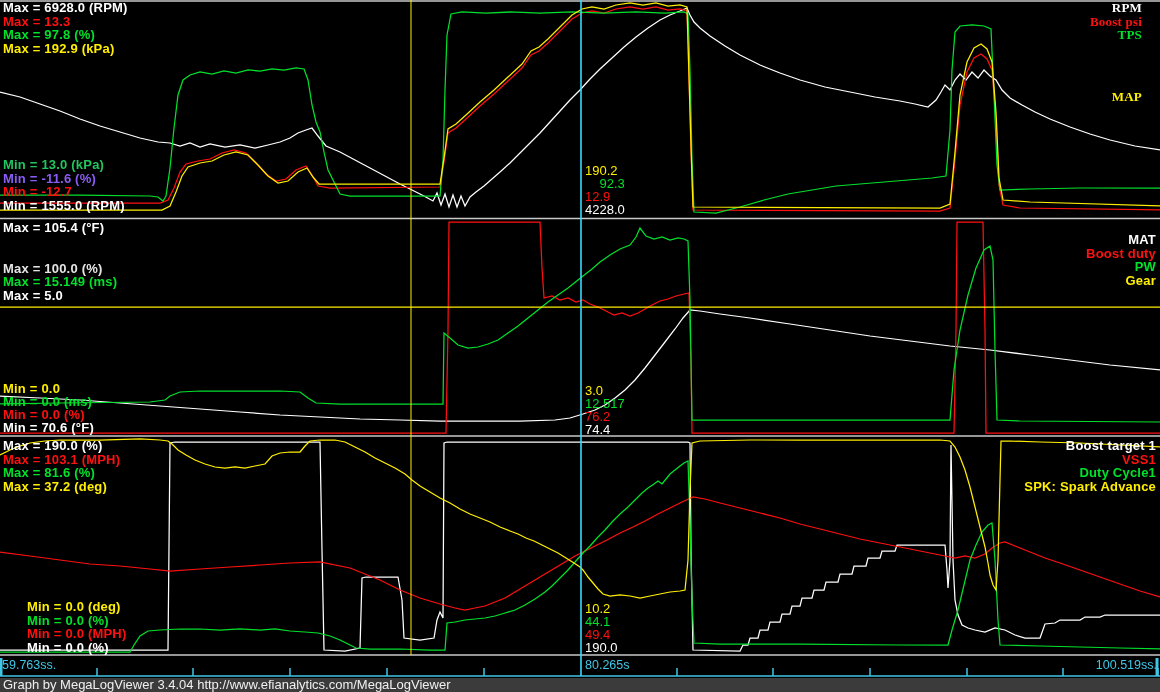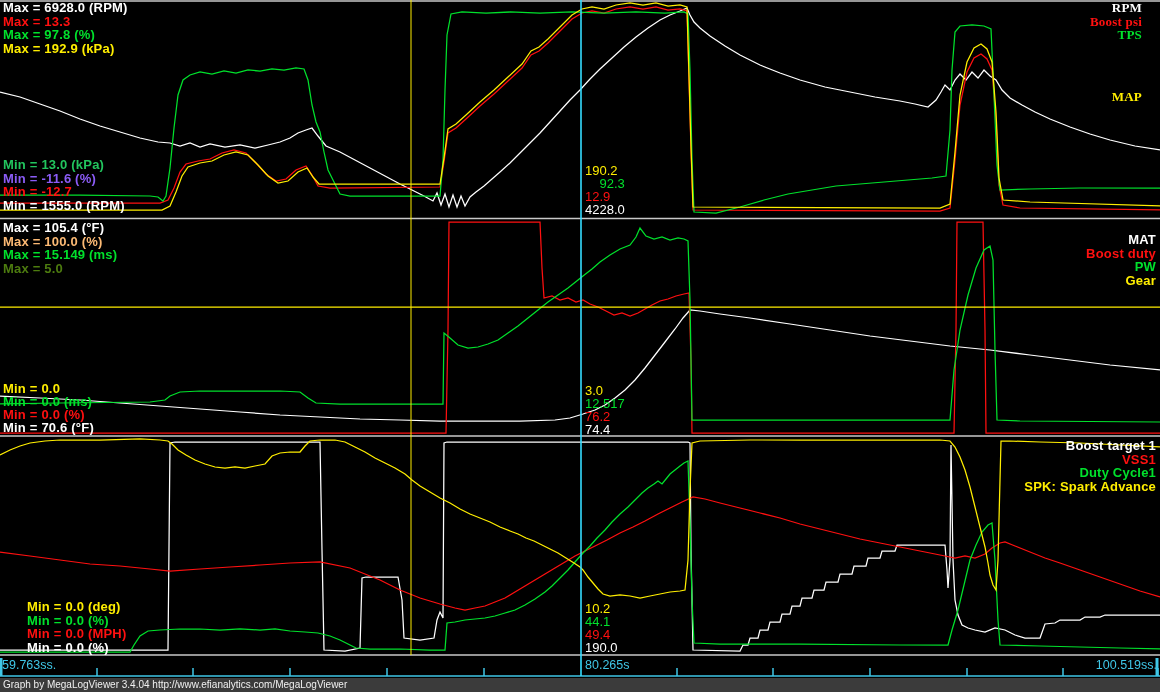--- a/index.html
+++ b/index.html
@@ -5,21 +5,21 @@
   html,body{margin:0;padding:0;background:#111;}
   .stage{position:relative;width:1160px;height:692px;background:#000;overflow:hidden;
          font-family:"Liberation Sans",sans-serif;}
   #chart{position:absolute;left:0;top:0;}
   .lblblock{position:absolute;z-index:5;}
   .lbl{font-size:13px;font-weight:bold;line-height:13.5px;white-space:nowrap;letter-spacing:0.2px;}
   .curblock .lbl{font-weight:normal;line-height:13px;letter-spacing:0;}
   .legendblock{text-align:right;}
   .axis-label{position:absolute;z-index:5;font-size:12.5px;line-height:13px;white-space:nowrap;}
   .status-bar{position:absolute;left:0;top:678px;width:1160px;height:14px;z-index:6;}
-  .status-bar span{display:block;font-size:10px;line-height:14px;padding-left:3px;white-space:nowrap;}
+  .status-bar span{display:block;font-size:13px;line-height:14px;padding-left:3px;white-space:nowrap;}
 </style>
 </head>
 <body>
 
 <div class="stage">
 
   <svg id="chart" width="1160" height="678">
       <line x1="0" y1="1" x2="1160" y2="1" stroke="#c9c9c9" stroke-width="1.3"></line>
       <line x1="0" y1="218.5" x2="1160" y2="218.5" stroke="#c9c9c9" stroke-width="1.3"></line>
       <line x1="0" y1="436" x2="1160" y2="436" stroke="#c9c9c9" stroke-width="1.3"></line>
@@ -75,43 +75,49 @@
   </div>
   <div class="lblblock curblock" style="left:585px;top:164px;">
     <div class="lbl" style="color: rgb(255, 238, 0);">190.2</div>
     <div class="lbl" style="color: rgb(0, 225, 44); text-align: right;">92.3</div>
     <div class="lbl" style="color: rgb(255, 16, 16);">12.9</div>
     <div class="lbl" style="color: rgb(255, 255, 255);">4228.0</div>
   </div>
 
   <div class="lblblock" style="left:3px;top:221px;">
     <div class="lbl" style="color: rgb(255, 255, 255);">Max = 105.4 (°F)</div>
-    <div class="lbl" style="color: #fdba74;">Max = 100.0 (%)</div>
+    <div class="lbl" style="color: #e5e5e5; margin-top: 27px;">Max = 100.0 (%)</div>
     <div class="lbl" style="color: rgb(0, 225, 44);">Max = 15.149 (ms)</div>
-    <div class="lbl" style="color: #4d7c0f;">Max = 5.0</div>
+    <div class="lbl" style="color: #ffffff;">Max = 5.0</div>
   </div>
   <div class="lblblock legendblock" style="right:4px;top:233px;">
     <div class="lbl" style="color: rgb(255, 255, 255);">MAT</div>
     <div class="lbl" style="color: rgb(255, 16, 16);">Boost duty</div>
     <div class="lbl" style="color: rgb(0, 225, 44);">PW</div>
     <div class="lbl" style="color: rgb(255, 238, 0);">Gear</div>
   </div>
   <div class="lblblock" style="left:3px;top:382px;line-height:13px;">
     <div class="lbl" style="line-height: 13px; color: rgb(255, 238, 0);">Min = 0.0</div>
     <div class="lbl" style="line-height: 13px; color: rgb(0, 225, 44);">Min = 0.0 (ms)</div>
     <div class="lbl" style="line-height: 13px; color: rgb(255, 16, 16);">Min = 0.0 (%)</div>
     <div class="lbl" style="line-height: 13px; color: rgb(255, 255, 255);">Min = 70.6 (°F)</div>
   </div>
   <div class="lblblock curblock" style="left:585px;top:384px;">
     <div class="lbl" style="color: rgb(255, 238, 0);">3.0</div>
     <div class="lbl" style="color: rgb(0, 225, 44);">12.517</div>
     <div class="lbl" style="color: rgb(255, 16, 16);">76.2</div>
     <div class="lbl" style="color: rgb(255, 255, 255);">74.4</div>
   </div>
 
+  <div class="lblblock" style="left:3px;top:439px;">
+    <div class="lbl" style="color: rgb(255, 255, 255);">Max = 190.0 (%)</div>
+    <div class="lbl" style="color: rgb(255, 16, 16);">Max = 103.1 (MPH)</div>
+    <div class="lbl" style="color: rgb(0, 225, 44);">Max = 81.6 (%)</div>
+    <div class="lbl" style="color: rgb(255, 238, 0);">Max = 37.2 (deg)</div>
+  </div>
   <div class="lblblock legendblock" style="right:4px;top:439px;">
     <div class="lbl" style="color: rgb(255, 255, 255);">Boost target 1</div>
     <div class="lbl" style="color: rgb(255, 16, 16);">VSS1</div>
     <div class="lbl" style="color: rgb(0, 225, 44);">Duty Cycle1</div>
     <div class="lbl" style="color: rgb(255, 238, 0);">SPK: Spark Advance</div>
   </div>
   <div class="lblblock" style="left:3px;top:600px;margin-left:24px;">
     <div class="lbl" style="color: rgb(255, 238, 0);">Min = 0.0 (deg)</div>
     <div class="lbl" style="color: rgb(0, 225, 44);">Min = 0.0 (%)</div>
     <div class="lbl" style="color: rgb(255, 16, 16);">Min = 0.0 (MPH)</div>

